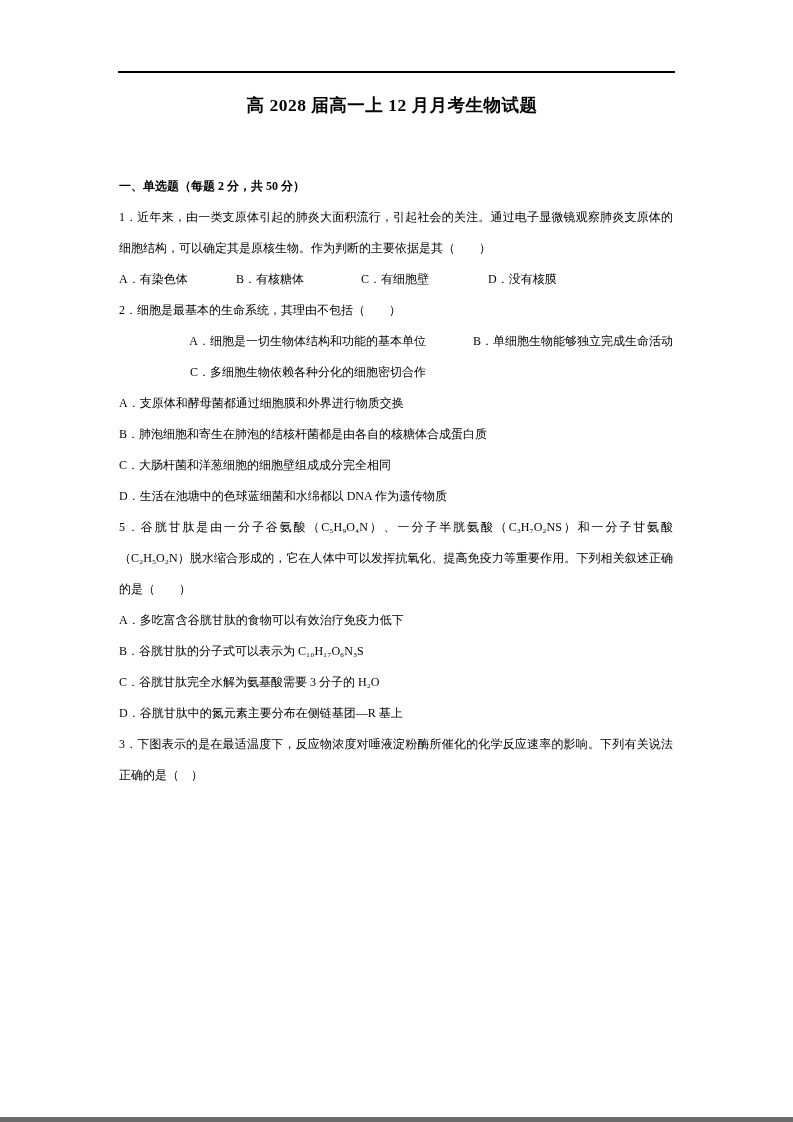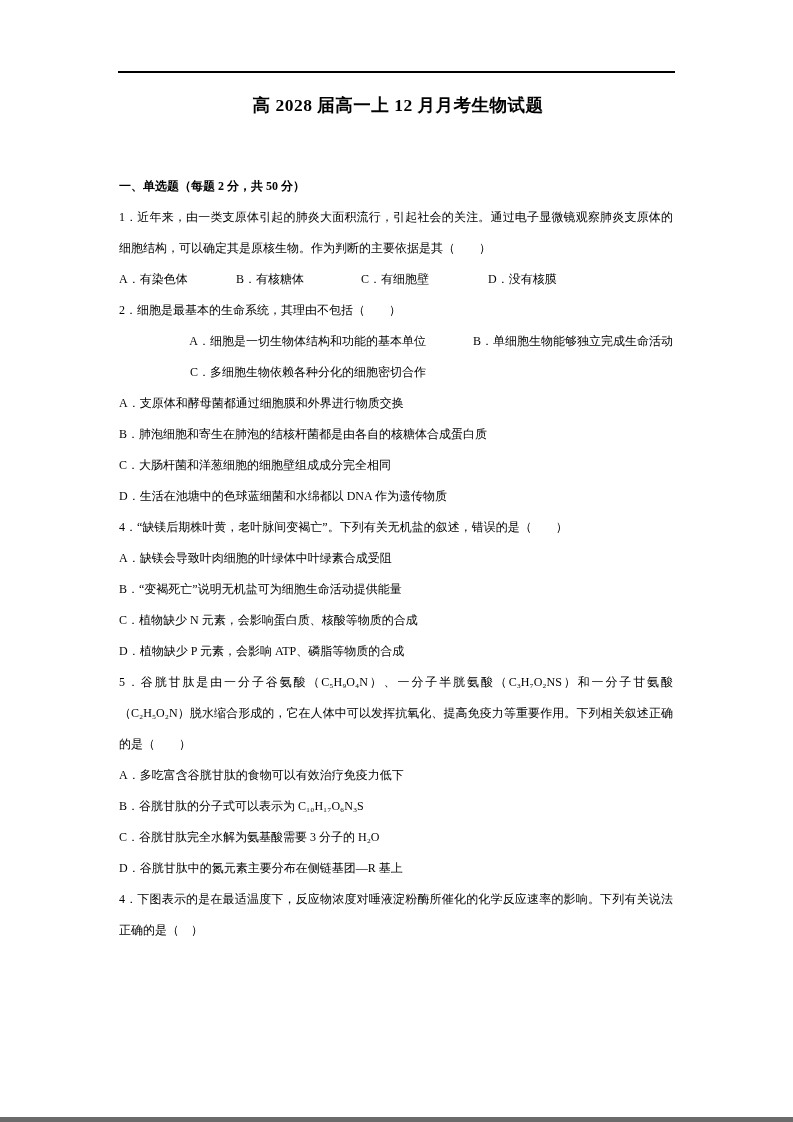--- a/index.html
+++ b/index.html
@@ -19,21 +19,21 @@
   .rule {
     position: absolute;
     left: 118px;
     top: 71px;
     width: 557px;
     height: 2px;
     background: #000000;
   }
   .doc-title {
     position: absolute;
-    left: 121px;
+    left: 115px;
     top: 90px;
     width: 554px;
     margin: 0;
     text-align: center;
     font-size: 17.5px;
     font-weight: bold;
     line-height: 30px;
     letter-spacing: 0.5px;
     white-space: nowrap;
   }
@@ -110,37 +110,30 @@
       </div>
     </section>
 
     <section>
       <p class="opt">A．支原体和酵母菌都通过细胞膜和外界进行物质交换</p>
       <p class="opt">B．肺泡细胞和寄生在肺泡的结核杆菌都是由各自的核糖体合成蛋白质</p>
       <p class="opt">C．大肠杆菌和洋葱细胞的细胞壁组成成分完全相同</p>
       <p class="opt">D．生活在池塘中的色球蓝细菌和水绵都以 DNA 作为遗传物质</p>
     </section>
 
-    <section>
-      <p class="stem">4．“缺镁后期株叶黄，老叶脉间变褐亡”。下列有关无机盐的叙述，错误的是（　　）</p>
-      <p class="opt">A．缺镁会导致叶肉细胞的叶绿体中叶绿素合成受阻</p>
-      <p class="opt">B．“变褐死亡”说明无机盐可为细胞生命活动提供能量</p>
-      <p class="opt">C．植物缺少 N 元素，会影响蛋白质、核酸等物质的合成</p>
-      <p class="opt">D．植物缺少 P 元素，会影响 ATP、磷脂等物质的合成</p>
-    </section>
 
     <section>
       <p class="stem">5．谷胱甘肽是由一分子谷氨酸（C₅H₉O₄N）、一分子半胱氨酸（C₃H₇O₂NS）和一分子甘氨酸（C₂H₅O₂N）脱水缩合形成的，它在人体中可以发挥抗氧化、提高免疫力等重要作用。下列相关叙述正确的是（　　）</p>
       <p class="opt">A．多吃富含谷胱甘肽的食物可以有效治疗免疫力低下</p>
       <p class="opt">B．谷胱甘肽的分子式可以表示为 C₁₀H₁₇O₆N₃S</p>
       <p class="opt">C．谷胱甘肽完全水解为氨基酸需要 3 分子的 H₂O</p>
       <p class="opt">D．谷胱甘肽中的氮元素主要分布在侧链基团—R 基上</p>
     </section>
 
     <section>
-      <p class="stem">4．下图表示的是在最适温度下，反应物浓度对唾液淀粉酶所催化的化学反应速率的影响。下列有关说法正确的是（　）</p>
+      <p class="stem">3．下图表示的是在最适温度下，反应物浓度对唾液淀粉酶所催化的化学反应速率的影响。下列有关说法正确的是（　）</p>
     </section>
 
   </div>
 
   <div class="page-edge"></div>
 
 </div>
 
 </body></html>

